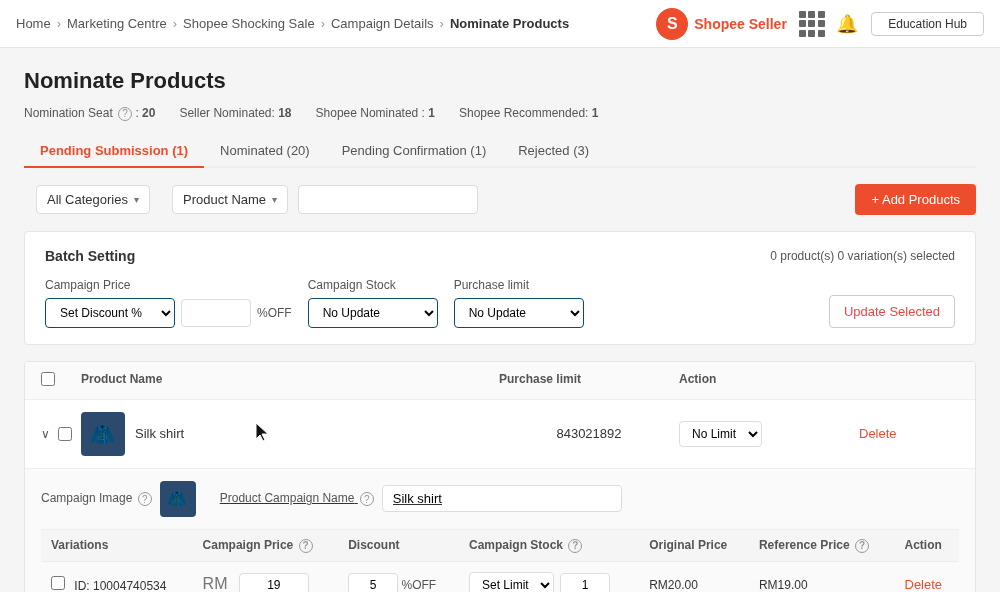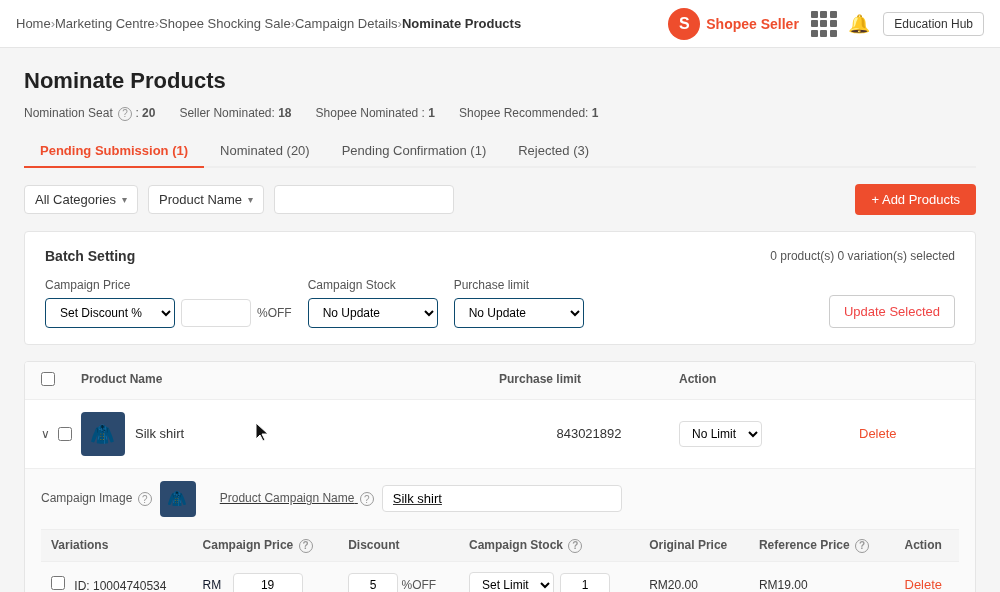--- a/index.html
+++ b/index.html
@@ -3,34 +3,34 @@
   <meta charset="utf-8">
   <style>
     * { box-sizing: border-box; margin: 0; padding: 0; }
     body { font-family: Arial, sans-serif; font-size: 13px; background: #f5f5f5; color: #333; }
 
     
     .top-nav {
       display: flex; align-items: center; background: #fff; padding: 0 16px;
       height: 48px; border-bottom: 1px solid #e5e5e5; justify-content: space-between;
     }
-    .breadcrumb { display: flex; align-items: center; font-size: 13px; }
+    .breadcrumb { display: flex; align-items: center; gap: 6px; font-size: 13px; }
     .breadcrumb-sep { color: #999; }
     .breadcrumb-current { font-weight: bold; color: #333; }
     .breadcrumb-link { color: #555; }
     .nav-right { display: flex; align-items: center; gap: 12px; }
     .shopee-logo { display: flex; align-items: center; gap: 6px; }
     .shopee-logo-icon {
       width: 32px; height: 32px; background: #ee4d2d; border-radius: 50%;
       display: flex; align-items: center; justify-content: center; color: #fff; font-size: 16px; font-weight: bold;
     }
     .shopee-seller-text { color: #ee4d2d; font-weight: bold; font-size: 14px; }
     .bell-icon { font-size: 18px; color: #555; cursor: pointer; }
     .edu-hub-btn {
-      border: 1px solid #ccc; border-radius: 4px; padding: 4px 10px;
+      border: 1px solid #ccc; border-radius: 4px; padding: 4px 16px;
       font-size: 12px; cursor: pointer; background: #fff; color: #333;
     }
 
     
     .main { padding: 20px 24px; background: #f5f5f5; min-height: calc(100vh - 48px); }
     .page-title { font-size: 22px; font-weight: bold; margin-bottom: 12px; color: #222; }
     .stats-row { display: flex; gap: 24px; font-size: 12px; color: #555; margin-bottom: 14px; }
     .question-mark {
       display: inline-flex; align-items: center; justify-content: center;
       width: 14px; height: 14px; border-radius: 50%; border: 1px solid #999;
@@ -44,20 +44,21 @@
       border-bottom: 2px solid transparent; margin-bottom: -2px;
     }
     .tab.active { color: #ee4d2d; border-bottom-color: #ee4d2d; font-weight: 600; }
 
     
     .filter-row { display: flex; align-items: center; gap: 10px; margin-bottom: 16px; }
     .select-dropdown {
       border: 1px solid #ddd; border-radius: 4px; padding: 6px 10px;
       font-size: 13px; background: #fff; cursor: pointer; display: flex; align-items: center; gap: 6px;
       position: relative;
+      margin-left: 12px;
     }
     .filter-input {
       border: 1px solid #ddd; border-radius: 4px; padding: 6px 10px; font-size: 13px;
       width: 180px; outline: none; color: #333;
     }
     .add-products-btn {
       margin-left: auto; background: #ee4d2d; color: #fff; border: none;
       border-radius: 4px; padding: 8px 16px; font-size: 13px; cursor: pointer;
       display: flex; align-items: center; gap: 6px; font-weight: 500;
     }
@@ -149,21 +150,21 @@
       padding: 10px 10px; border-top: 1px solid #eee; color: #333;
     }
     .variation-input {
       border: 1px solid #ddd; border-radius: 4px; padding: 4px 8px;
       font-size: 12px; width: 70px; text-align: center;
     }
     .variation-input-wide {
       border: 1px solid #ddd; border-radius: 4px; padding: 4px 8px;
       font-size: 12px; width: 50px; text-align: center;
     }
-    .price-prefix { font-size: 12px; color: #0f172a; margin-right: 8px; }
+    .price-prefix { font-size: 16px; color: #737373; margin-right: 8px; }
     .campaign-stock-row { display: flex; align-items: center; gap: 6px; }
     .stock-select {
       border: 1px solid #ddd; border-radius: 4px; padding: 4px 8px;
       font-size: 12px; background: #fff; cursor: pointer;
     }
     .stock-input {
       border: 1px solid #ddd; border-radius: 4px; padding: 4px 8px;
       font-size: 12px; width: 50px; text-align: center;
     }
 

